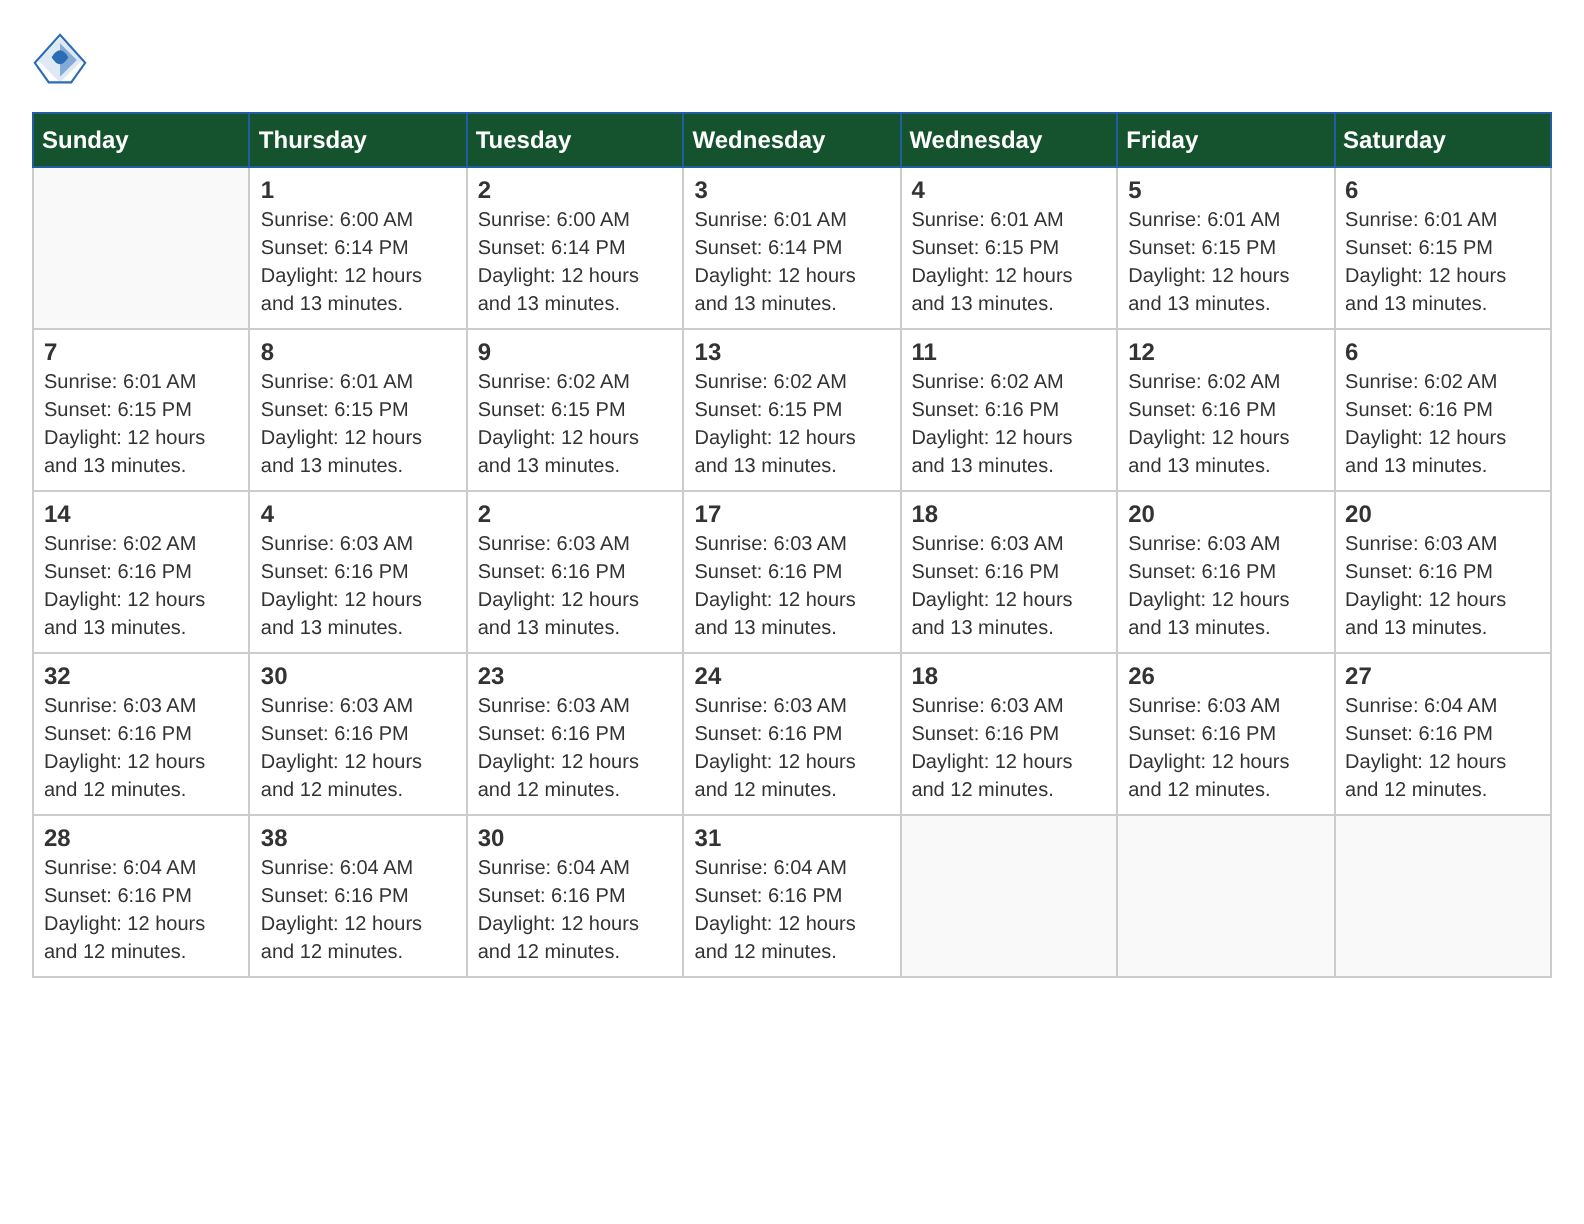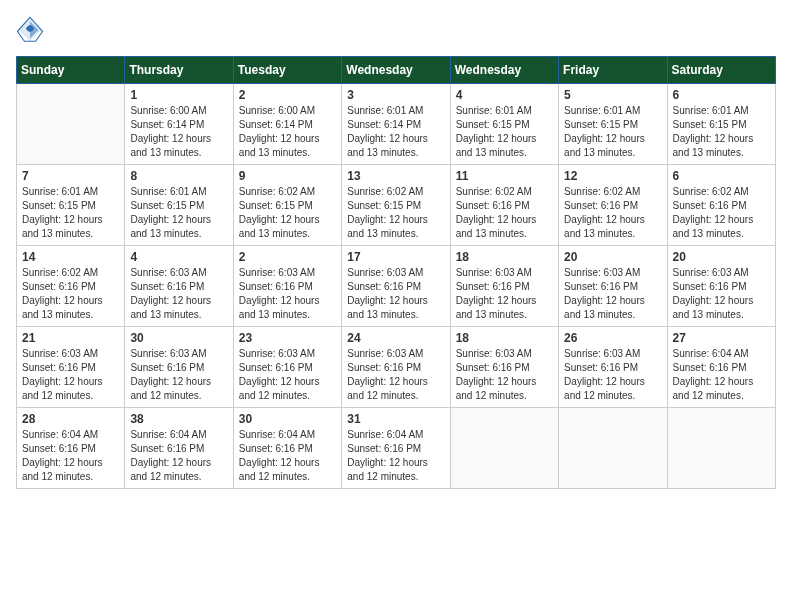--- a/index.html
+++ b/index.html
@@ -202,21 +202,21 @@
           <span class="day-number">20</span>
           <div class="day-info">Sunrise: 6:03 AM<br>Sunset: 6:16 PM<br>Daylight: 12 hours<br>and 13 minutes.</div>
         </td>
         <td>
           <span class="day-number">20</span>
           <div class="day-info">Sunrise: 6:03 AM<br>Sunset: 6:16 PM<br>Daylight: 12 hours<br>and 13 minutes.</div>
         </td>
       </tr>
       <tr>
         <td>
-          <span class="day-number">21</span>
+          <span class="day-number">32</span>
           <div class="day-info">Sunrise: 6:03 AM<br>Sunset: 6:16 PM<br>Daylight: 12 hours<br>and 12 minutes.</div>
         </td>
         <td>
           <span class="day-number">30</span>
           <div class="day-info">Sunrise: 6:03 AM<br>Sunset: 6:16 PM<br>Daylight: 12 hours<br>and 12 minutes.</div>
         </td>
         <td>
           <span class="day-number">23</span>
           <div class="day-info">Sunrise: 6:03 AM<br>Sunset: 6:16 PM<br>Daylight: 12 hours<br>and 12 minutes.</div>
         </td>

